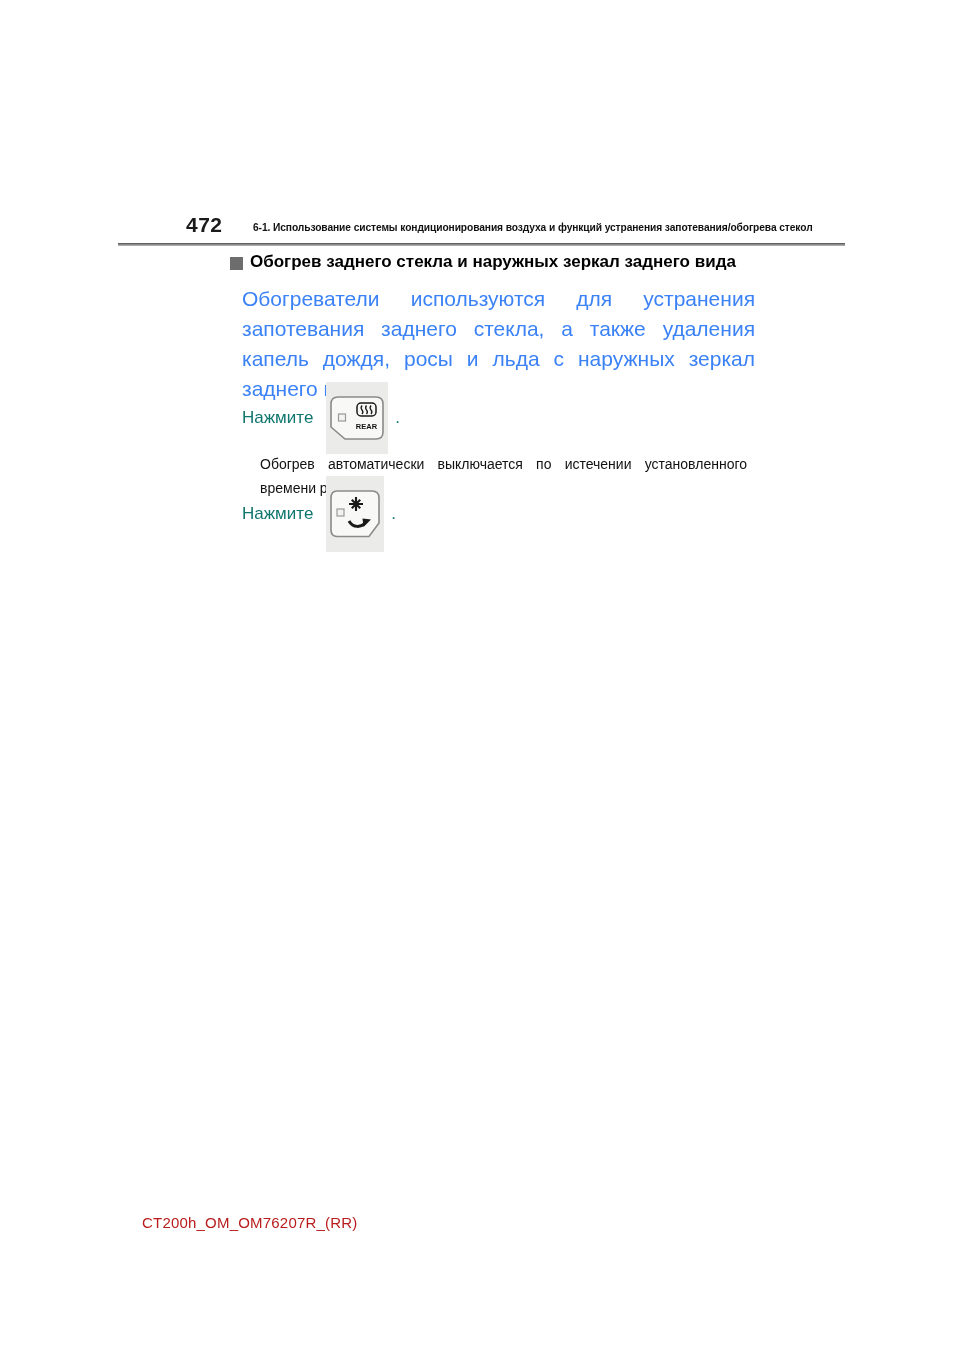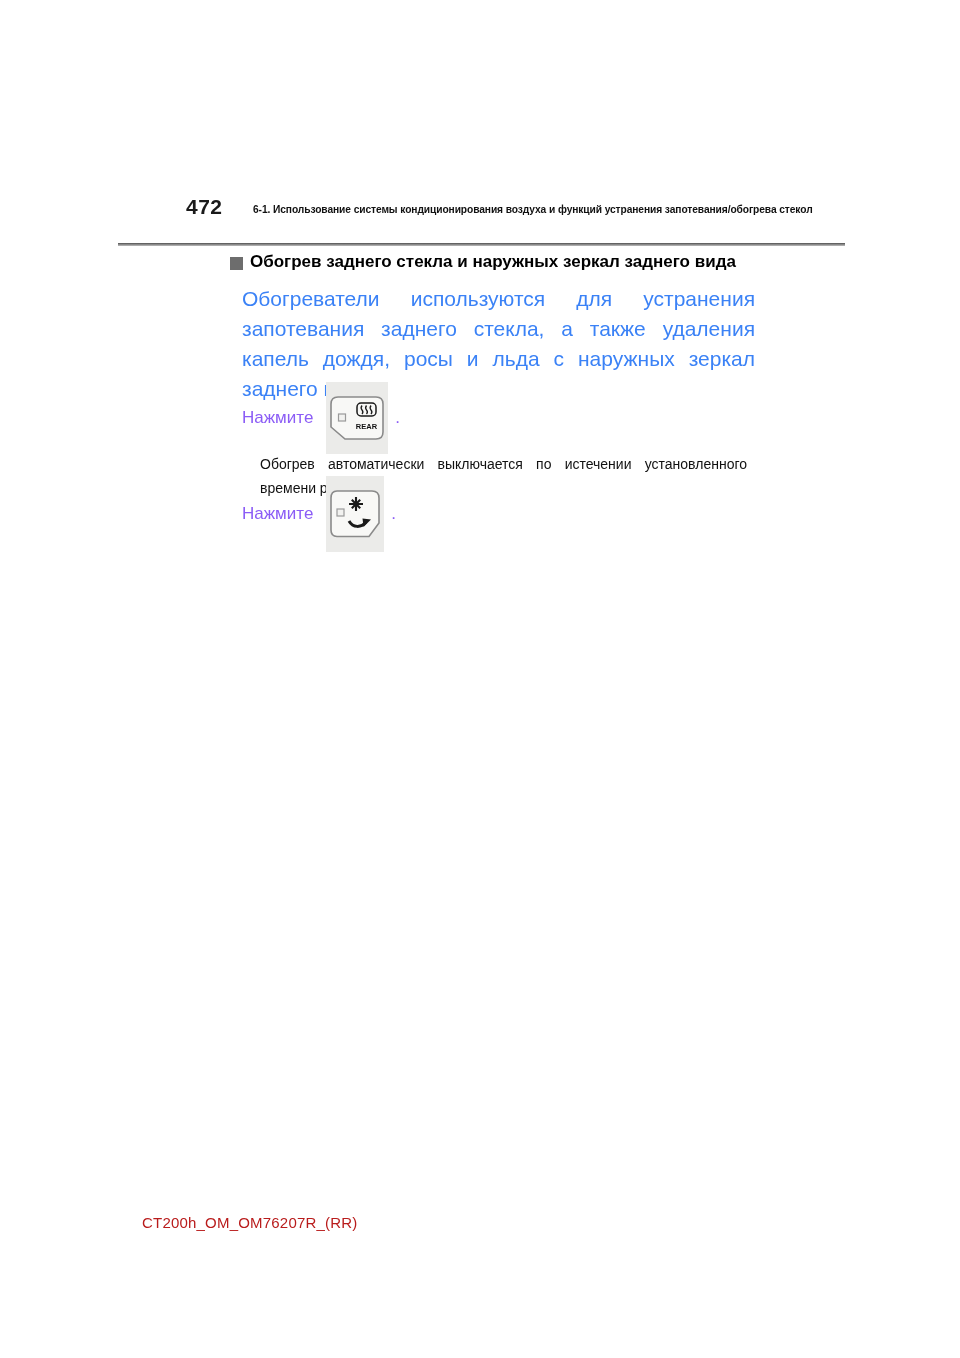--- a/index.html
+++ b/index.html
@@ -1,39 +1,39 @@
 <!DOCTYPE html>
 <html><head>
 <meta charset="utf-8">
 <style>
   html,body{margin:0;padding:0;background:#ffffff;}
   .page{
     position:relative;width:960px;height:1358px;background:#ffffff;
     font-family:"Liberation Sans",sans-serif;color:#1a1a1a;overflow:hidden;
   }
   
-  .header{position:absolute;left:118px;top:196px;width:727px;display:flex;align-items:flex-end;}
+  .header{position:absolute;left:118px;top:214px;width:727px;display:flex;align-items:flex-end;}
   .pagenum{margin-left:68px;font-size:21px;font-weight:bold;letter-spacing:.5px;line-height:22px;}
   .htitle{
     margin-left:30px;font-size:11px;font-weight:bold;white-space:nowrap;
     transform:scaleX(.93);transform-origin:left bottom;letter-spacing:-.1px;
     padding-bottom:3px;color:#111;
   }
   .rule{position:absolute;left:118px;top:243px;width:727px;height:3px;
     background:linear-gradient(180deg,#4f4f4f 0%,#8f8f8f 55%,#bdbdbd 100%);}
   
   .content{position:absolute;left:230px;top:252px;width:530px;}
   .section + .section{margin-top:-8px;}
   h3.h{display:flex;align-items:center;margin:0;font-size:17px;font-weight:bold;line-height:20px;color:#000;}
   .sq{flex:0 0 13px;width:13px;height:13px;background:#6d6d6d;margin:3px 7px 0 0;}
   p.body{
     margin:12px 0 0 12px;width:513px;font-size:21px;line-height:30px;
     text-align:justify;text-justify:inter-word;color:#3b82f6;
   }
-  .press{display:flex;align-items:center;margin:-12px 0 0 12px;height:52px;font-size:17px;color:#8b5cf6;text-align:right;}
+  .press{display:flex;align-items:center;margin:-12px 0 0 12px;height:52px;font-size:17px;color:#0f766e;text-align:right;}
   .press .plabel{margin-right:13px;}
   .btn-wrap{display:inline-flex;background:#ebebe9;padding:13px 3px;}
   .btn-wrap svg{display:block;}
   .period{margin-left:7px;}
   p.note{margin:8px 0 0 30px;width:487px;font-size:14px;line-height:24px;
     text-align:justify;text-justify:inter-word;color:#111;}
   p.note + p.note{margin-top:11px;}
   
   .footer{position:absolute;left:142px;top:1214px;font-size:15px;letter-spacing:.2px;color:#b91c1c;}
   .watermark{position:absolute;right:17px;top:1320px;font-size:31px;color:#9b9b9b;letter-spacing:.5px;}

